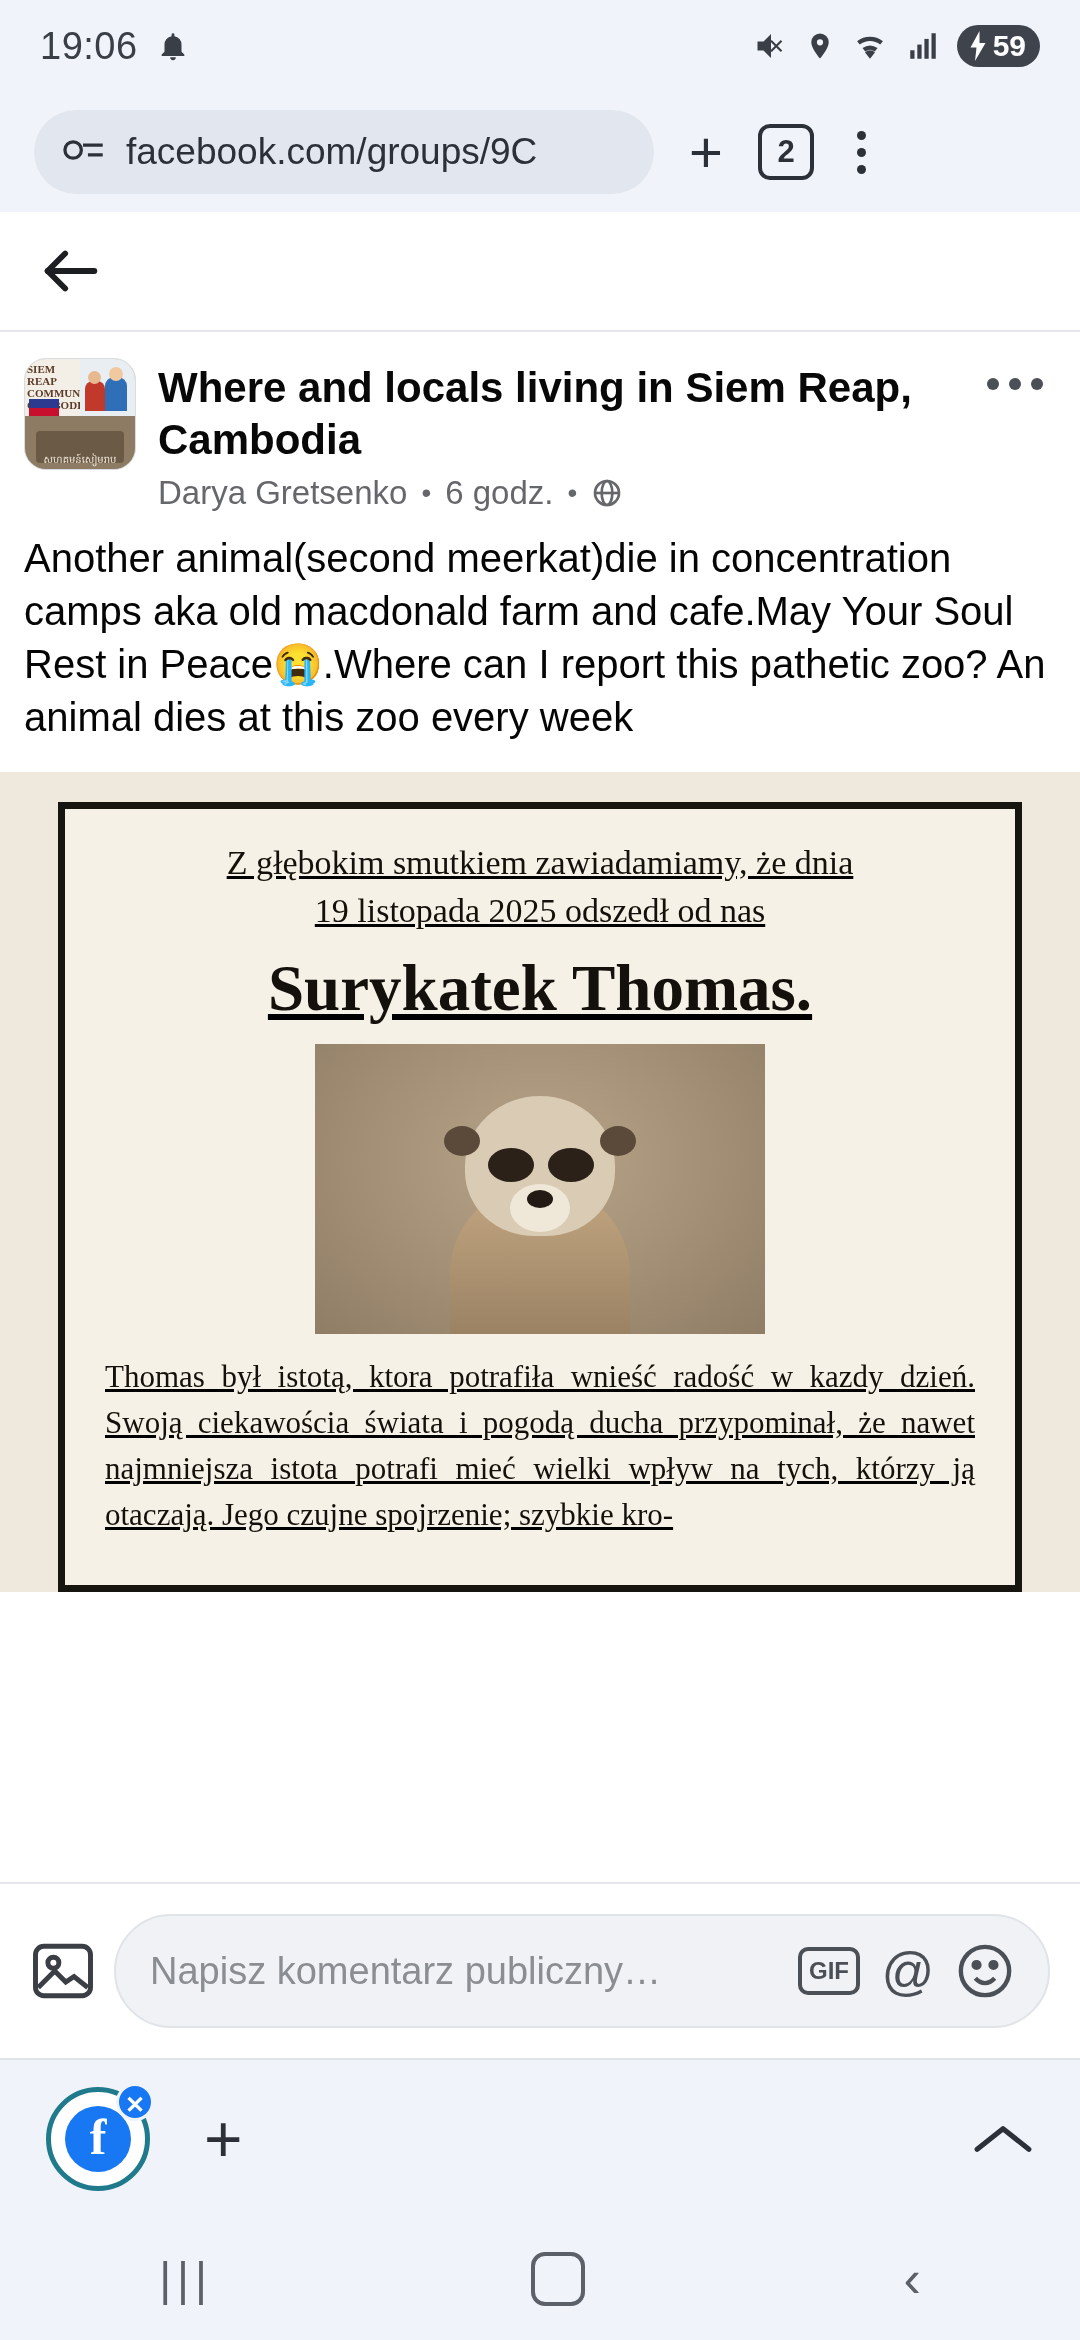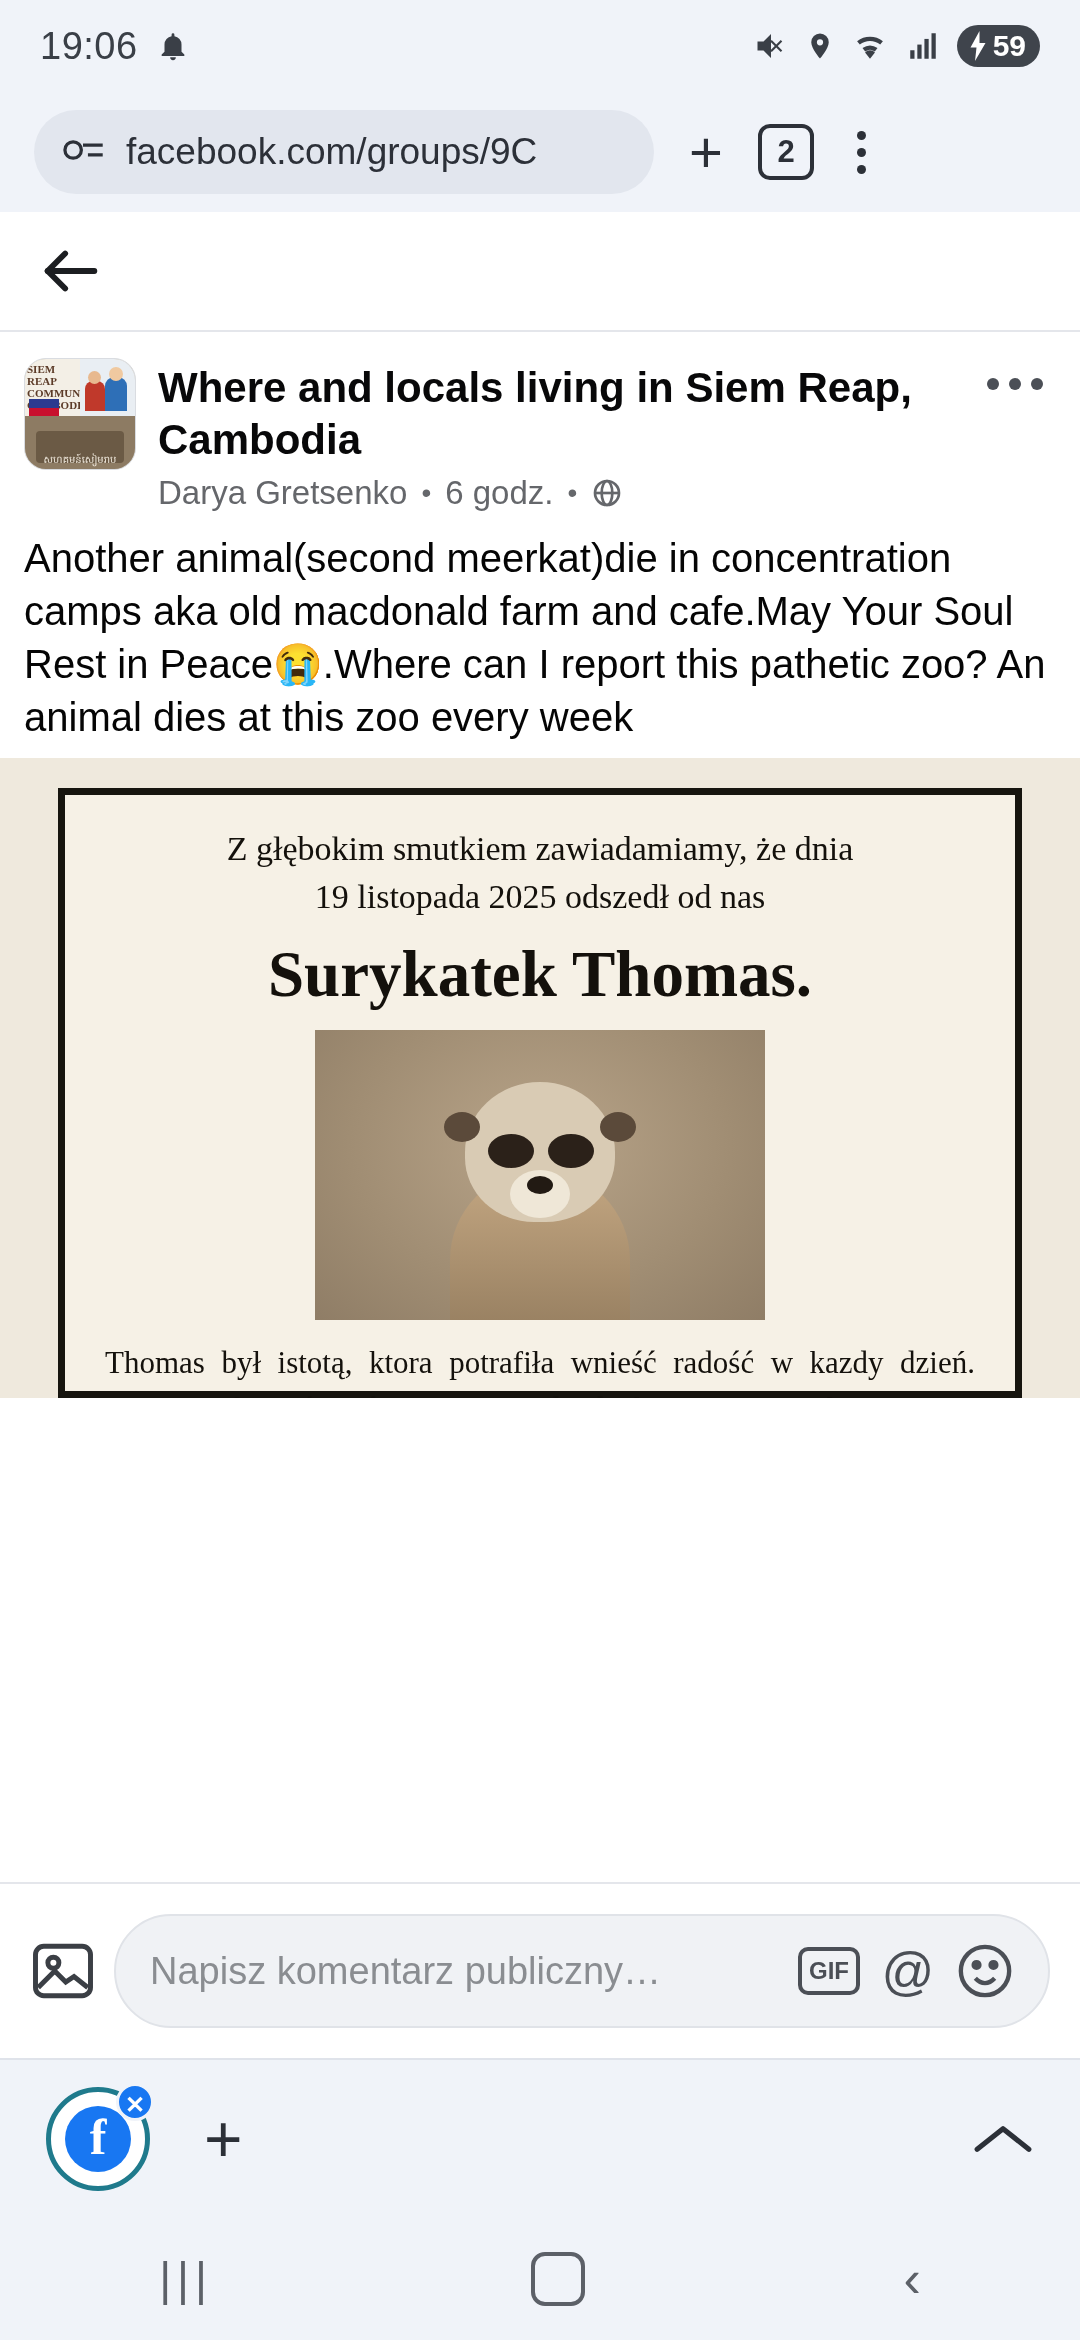--- a/index.html
+++ b/index.html
@@ -155,31 +155,32 @@
   .post-kebab {
     flex: 0 0 70px; display: flex; gap: 10px;
     align-items: center; justify-content: center; padding-top: 20px;
   }
   .post-kebab span {
     width: 12px; height: 12px; border-radius: 50%; background: #4b4f56;
   }
 
   
   .post-text {
-    padding: 20px 24px 14px 24px;
+    padding: 20px 24px 28px 24px;
     font-size: 40px; line-height: 53px; color: #050505;
   }
 
   
   .post-image {
     width: 100%;
     background: #efe9dd;
     padding: 30px 58px 0 58px;
-    height: 640px;
+    height: 820px;
     overflow: hidden;
+    text-decoration: underline;
   }
   .memorial {
     background: #f6f1e6;
     border: 7px solid #17150f;
     height: 100%;
     padding: 30px 34px 0 34px;
     font-family: "Liberation Serif", serif;
     color: #14110c;
     text-align: center;
   }

